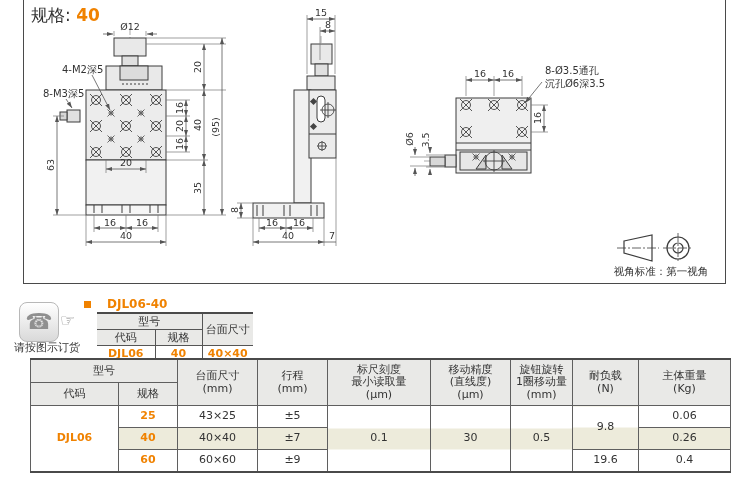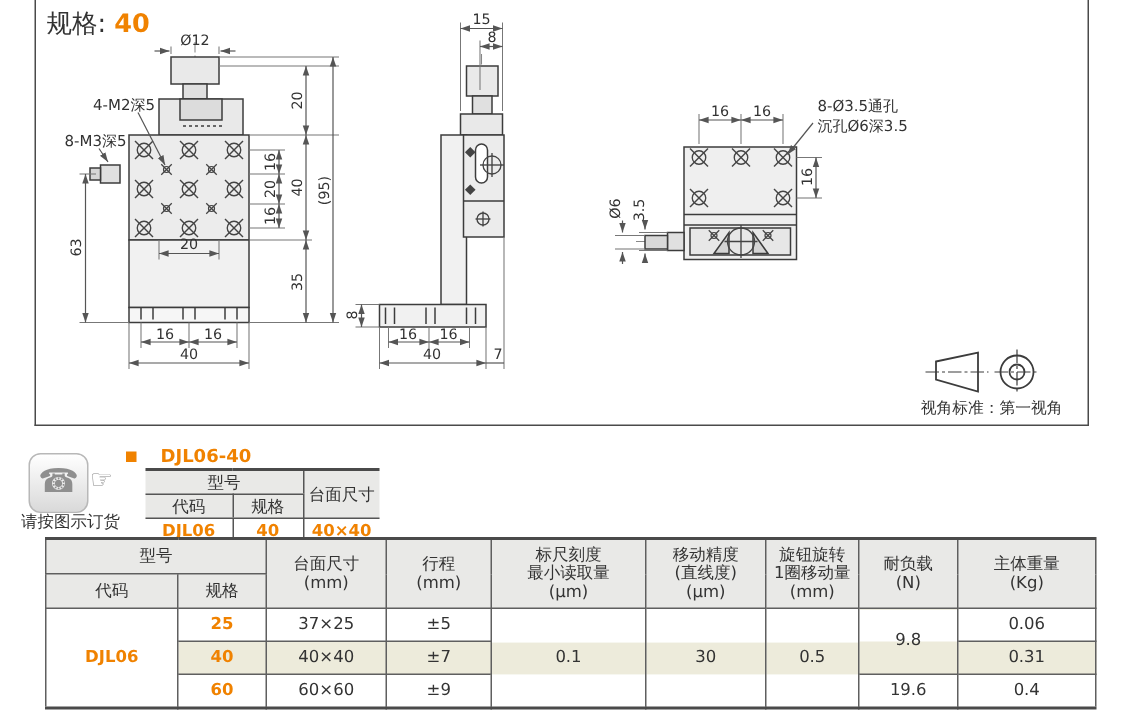--- a/index.html
+++ b/index.html
@@ -361,33 +361,33 @@
       <th rowspan="2">主体重量
 (Kg)</th>
     </tr>
     <tr>
       <th>代码</th>
       <th>规格</th>
     </tr>
     <tr>
       <td rowspan="3" class="code-cell">DJL06</td>
       <td class="spec-cell">25</td>
-      <td>37×25</td>
+      <td>43×25</td>
       <td>±5</td>
       <td rowspan="3" class="m3">0.1</td>
       <td rowspan="3" class="m3">30</td>
       <td rowspan="3" class="m3">0.5</td>
       <td rowspan="2" class="m2">9.8</td>
       <td>0.06</td>
     </tr>
     <tr class="hl">
       <td class="spec-cell">40</td>
       <td>40×40</td>
       <td>±7</td>
-      <td>0.31</td>
+      <td>0.26</td>
     </tr>
     <tr>
       <td class="spec-cell">60</td>
       <td>60×60</td>
       <td>±9</td>
       <td>19.6</td>
       <td>0.4</td>
     </tr>
   </tbody>
     </table>

